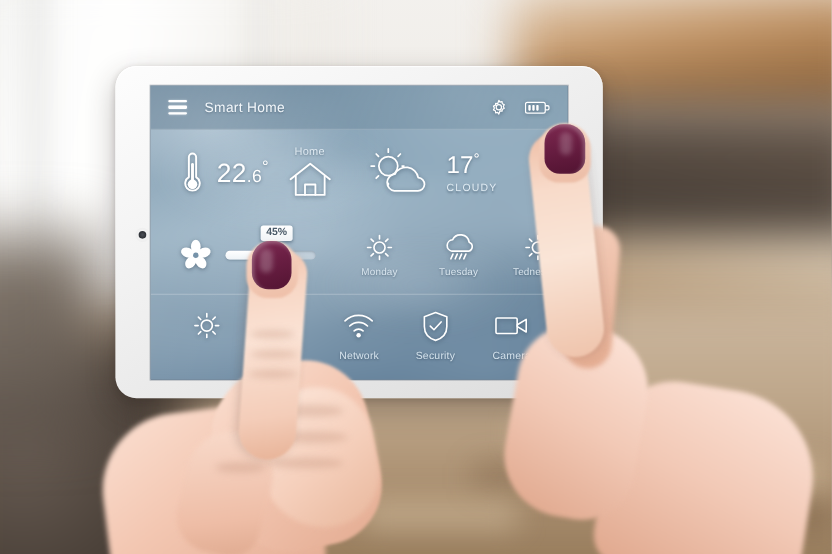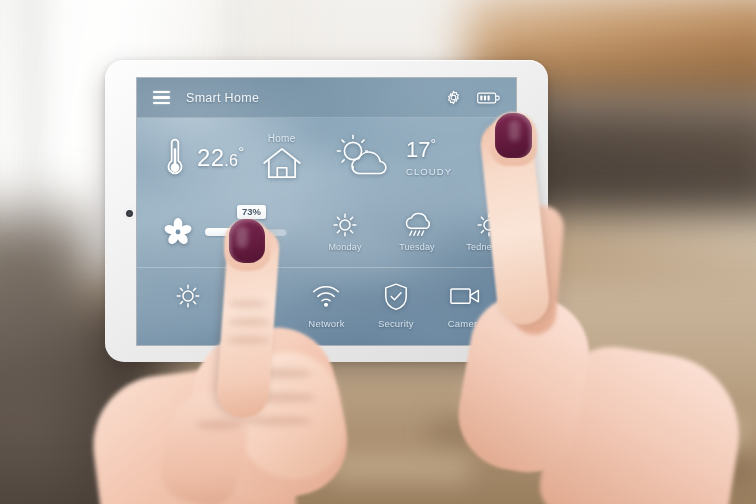--- a/index.html
+++ b/index.html
@@ -454,21 +454,21 @@
                 <ellipse cx="11.8" cy="24.2" rx="5" ry="7" transform="rotate(216 11.8 24.2)"></ellipse>
                 <ellipse cx="8.6" cy="14.3" rx="5" ry="7" transform="rotate(288 8.6 14.3)"></ellipse>
               </g>
               <circle cx="17" cy="17" r="2.7" fill="#6d8ca4"></circle>
             </svg>
           </span>
 
           <div id="slider-wrap">
             <div id="slider-track"></div>
             <div id="slider-fill"></div>
-            <div id="slider-tooltip">73%</div>
+            <div id="slider-tooltip">45%</div>
           </div>
         </div>
 
         <div class="right-half">
           <div class="forecast">
 
             <div class="fc-item">
               <span>
                 <svg class="ico glow" width="28" height="28" viewBox="0 0 30 30">
                   <circle class="st" stroke-width="1.7" cx="15" cy="15" r="5.4"></circle>

